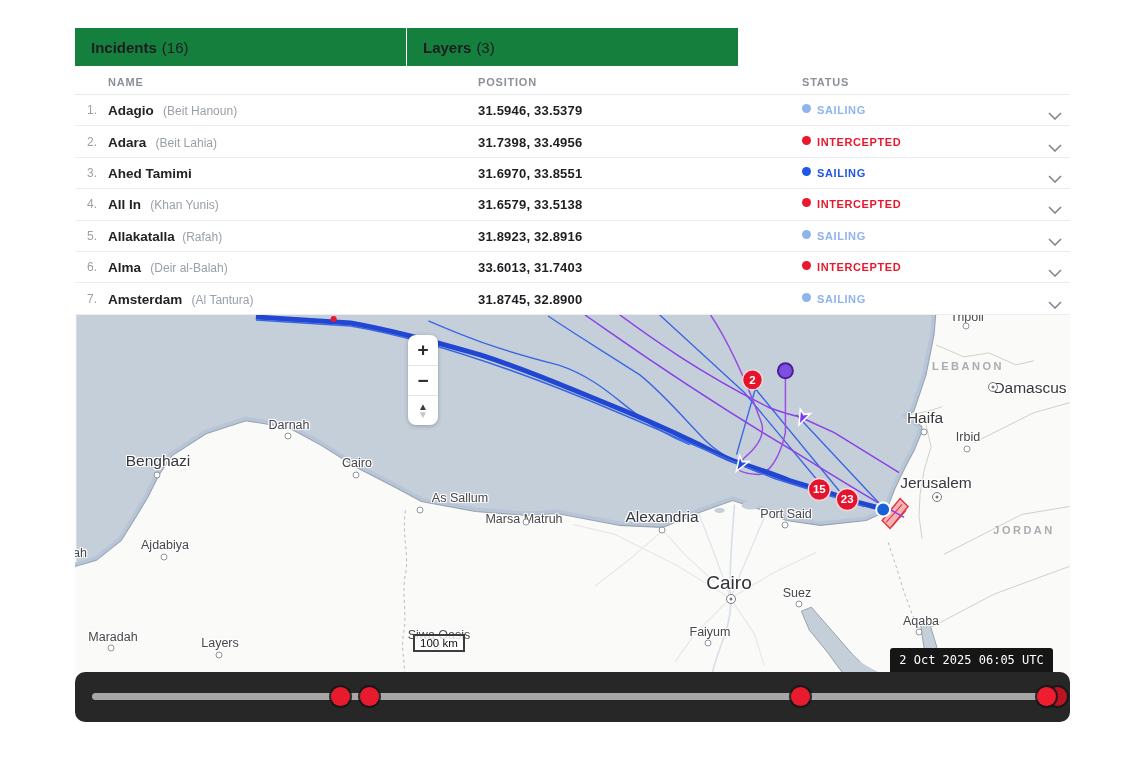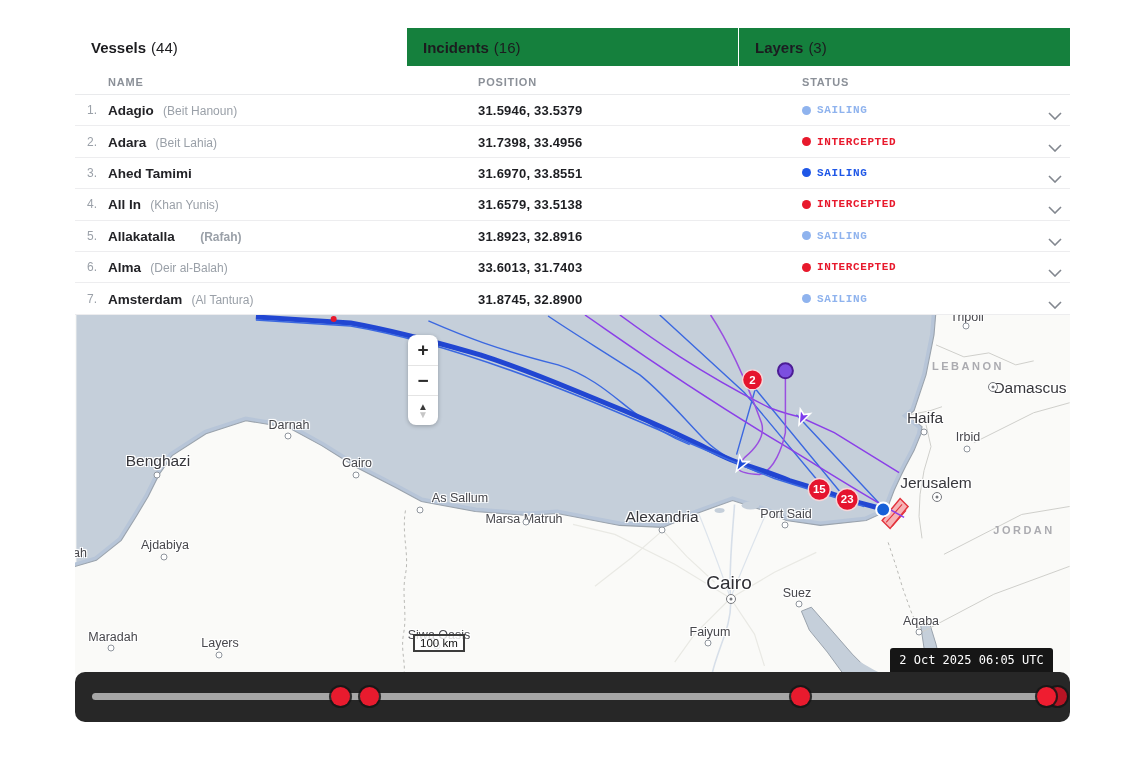--- a/index.html
+++ b/index.html
@@ -21,21 +21,21 @@
   .th{position:absolute;bottom:6px;font-size:11px;font-weight:700;color:#8b9098;letter-spacing:0.8px;}
   .th-name{left:33px;} .th-pos{left:403px;} .th-status{left:727px;}
 
   #rows{position:absolute;left:75px;top:95px;width:995px;}
   .vrow{position:relative;height:31.4px;border-bottom:1px solid #ededef;box-sizing:border-box;cursor:pointer;background:#fff;}
   .vrow span{position:absolute;top:50%;transform:translateY(-50%);white-space:nowrap;}
   .v-num{left:12px;font-size:12px;color:#9aa0a8;}
   .v-name{left:33px;font-size:13.5px;font-weight:700;color:#232327;}
   .v-origin{font-size:12px;color:#9aa0a8;font-weight:400;}
   .v-pos{left:403px;font-size:13px;color:#1d1e22;letter-spacing:0.2px;font-weight:bold;}
-  .v-status{left:727px;display:flex;align-items:center;gap:6px;font-family:Liberation Mono, monospace;}
+  .v-status{left:727px;display:flex;gap:6px;}
   .v-dot{width:9px;height:9px;border-radius:50%;display:inline-block;}
   .v-stext{font-size:11px;font-weight:700;letter-spacing:0.6px;}
   .v-chev{position:absolute;right:8px;top:50%;transform:translateY(-50%);width:14px;height:8px;}
 
   
   .map{position:absolute;left:75px;top:315px;width:995px;height:359px;overflow:hidden;background:#fafaf8;cursor:grab;}
   .map svg{position:absolute;left:0;top:0;}
   #map-labels{position:absolute;left:0;top:0;width:100%;height:100%;pointer-events:none;}
   .city{position:absolute;transform:translate(-50%,-50%);white-space:nowrap;color:#3c3c41;
         text-shadow:1px 1px 0 #fff,-1px -1px 0 #fff,1px -1px 0 #fff,-1px 1px 0 #fff,0 0 3px #fff;}
@@ -70,24 +70,20 @@
             border-radius:10px;z-index:4;}
   .track{position:absolute;left:17px;right:8px;top:21px;height:6.5px;background:#a6a6a6;border-radius:4px;cursor:pointer;}
   .handle{position:absolute;width:19px;height:19px;border-radius:50%;top:14.5px;
           box-shadow:0 0 0 2px rgba(22,22,22,.85);cursor:pointer;}
 </style>
 </head>
 <body>
 
 <div class="app">
   <div class="tabbar">
-    <div class="tab active">
-      <span class="tab-label">Vessels</span>
-      <span class="tab-count">(44)</span>
-    </div>
     <div class="tab">
       <span class="tab-label">Incidents</span>
       <span class="tab-count">(16)</span>
     </div>
     <div class="tab">
       <span class="tab-label">Layers</span>
       <span class="tab-count">(3)</span>
     </div>
   </div>
 
@@ -140,21 +136,21 @@
         <span class="v-status">
           <i class="v-dot" style="background: rgb(232, 25, 44);"></i>
           <b class="v-stext" style="color: rgb(232, 25, 44);">INTERCEPTED</b>
         </span>
         <span class="v-chev"><svg viewBox="0 0 14 8" width="14" height="8">
             <polyline points="1,1 7,7 13,1" fill="none" stroke="#82878f" stroke-width="1.6"></polyline>
           </svg></span>
       </div>
       <div class="vrow">
         <span class="v-num">5.</span>
-        <span class="v-name">Allakatalla<span class="v-origin" style="position: static; margin-left: 22px; transform: none; font-weight: bold;"> (Rafah)</span></span>
+        <span class="v-name">Allakatalla<span class="v-origin" style="position: static; margin-left: 4px; transform: none;"> (Rafah)</span></span>
         <span class="v-pos">31.8923, 32.8916</span>
         <span class="v-status">
           <i class="v-dot" style="background: rgb(143, 179, 238);"></i>
           <b class="v-stext" style="color: rgb(143, 179, 238);">SAILING</b>
         </span>
         <span class="v-chev"><svg viewBox="0 0 14 8" width="14" height="8">
             <polyline points="1,1 7,7 13,1" fill="none" stroke="#82878f" stroke-width="1.6"></polyline>
           </svg></span>
       </div>
       <div class="vrow">

